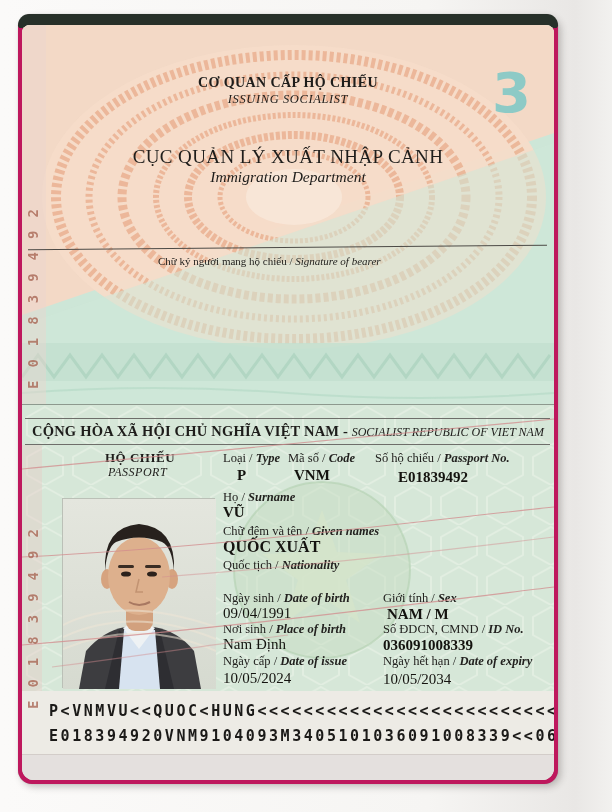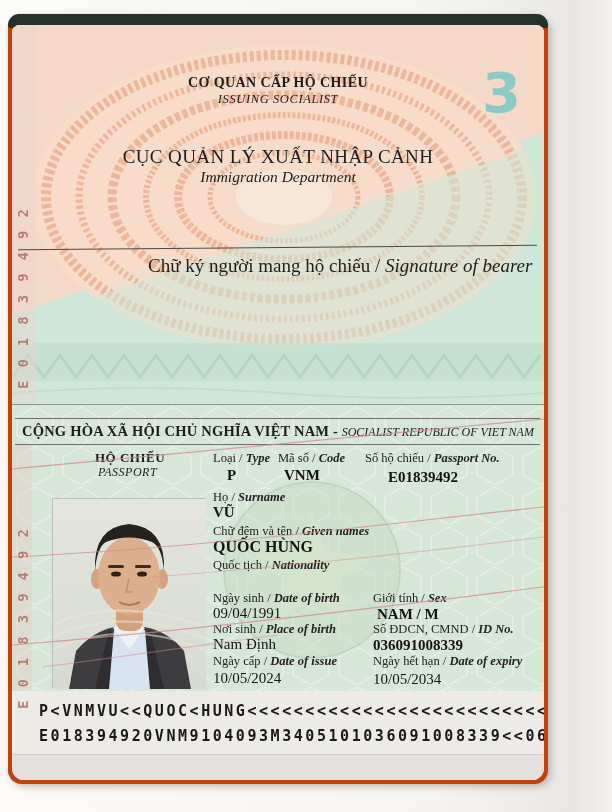--- a/index.html
+++ b/index.html
@@ -3,22 +3,22 @@
 <meta charset="utf-8">
 <style>
   * { margin:0; padding:0; box-sizing:border-box; }
   html,body { width:612px; height:812px; overflow:hidden; }
   body {
     font-family:"Liberation Serif","DejaVu Serif",serif;
     background:linear-gradient(90deg,#fbfaf9 0%,#f6f5f3 70%,#e9e7e5 94%,#f2f1ef 100%);
     position:relative; color:var(--text-dark,#1e1d1b);
   }
   .passport {
-    position:absolute; left:8px; top:14px; width:540px; height:770px;
-    border-radius:14px; background:#c2410c;
+    position:absolute; left:18px; top:14px; width:540px; height:770px;
+    border-radius:14px; background:#be185d;
     box-shadow:3px 3px 7px rgba(60,55,50,.28), 0 0 1px rgba(0,0,0,.3);
   }
   .cover-edge {
     position:absolute; left:0; top:0; width:100%; height:14px;
     background:var(--cover-edge,#273029); border-radius:12px 12px 3px 3px;
   }
   .page { position:absolute; left:4px; width:532px; overflow:hidden; }
   .page-top { top:11px; height:379px; background:#f3dac7; border-radius:8px 8px 0 0; }
   .page-bottom { top:390px; height:376px; background:var(--data-page-bg,#d6e7d8);
     border-top:1px solid #8d998e; border-radius:0 0 12px 12px; }
@@ -33,21 +33,21 @@
   
   .auth-vn { top:50px; font-weight:bold; font-size:14px; letter-spacing:.4px; }
   .auth-en { top:67px; font-style:italic; font-size:12.5px; letter-spacing:.6px; }
   .page-num { left:470px; top:40px; font-family:"DejaVu Sans",sans-serif;
     font-weight:bold; font-size:56px; line-height:1; color:var(--page-number-teal,#74c7c6);
     opacity:.8; z-index:4; }
   .dept-vn { top:121px; font-weight:normal; font-size:19px; letter-spacing:.4px; }
   .dept-en { top:143px; font-style:italic; font-size:15.5px; }
   .sig-line { position:absolute; left:6px; top:222px; width:519px; height:1px;
     background:#4c4a46; transform:rotate(-.5deg); z-index:4; }
-  .sig-label { left:136px; top:230px; font-size:19px; }
+  .sig-label { left:136px; top:230px; font-size:11px; }
 
   .perf {
     position:absolute; z-index:6; writing-mode:vertical-rl; transform:rotate(180deg);
     font-family:"DejaVu Sans Mono",monospace; font-size:14px; font-weight:bold;
     letter-spacing:13px; color:var(--perforation-brown,#a5604d); opacity:.75;
     text-shadow:0 0 1px rgba(255,255,255,.8);
   }
   .perf-top { left:3px; top:66px; height:298px; }
   .perf-bottom { left:3px; top:42px; height:262px; }
 
@@ -192,21 +192,21 @@
     <div class="atext lbl" style="left:353px;top:46px">
       <span>Số hộ chiếu /</span> <span class="en-i">Passport No.</span></div>
     <div class="atext val val-b" style="left:376px;top:64px">E01839492</div>
 
     <div class="atext lbl" style="left:201px;top:85px">
       <span>Họ /</span> <span class="en-i">Surname</span></div>
     <div class="atext val val-b" style="left:201px;top:99px">VŨ</div>
 
     <div class="atext lbl" style="left:201px;top:119px">
       <span>Chữ đệm và tên /</span> <span class="en-i">Given names</span></div>
-    <div class="atext val val-b" style="left:201px;top:133px;font-size:16px">QUỐC HÙNG</div>
+    <div class="atext val val-b" style="left:201px;top:133px;font-size:16px">QUỐC XUẤT</div>
 
     <div class="atext lbl" style="left:201px;top:153px">
       <span>Quốc tịch /</span> <span class="en-i">Nationality</span></div>
 
     <div class="atext lbl" style="left:201px;top:186px">
       <span>Ngày sinh /</span> <span class="en-i">Date of birth</span></div>
     <div class="atext val" style="left:201px;top:200px">09/04/1991</div>
 
     <div class="atext lbl" style="left:361px;top:186px">
       <span>Giới tính /</span> <span class="en-i">Sex</span></div>

